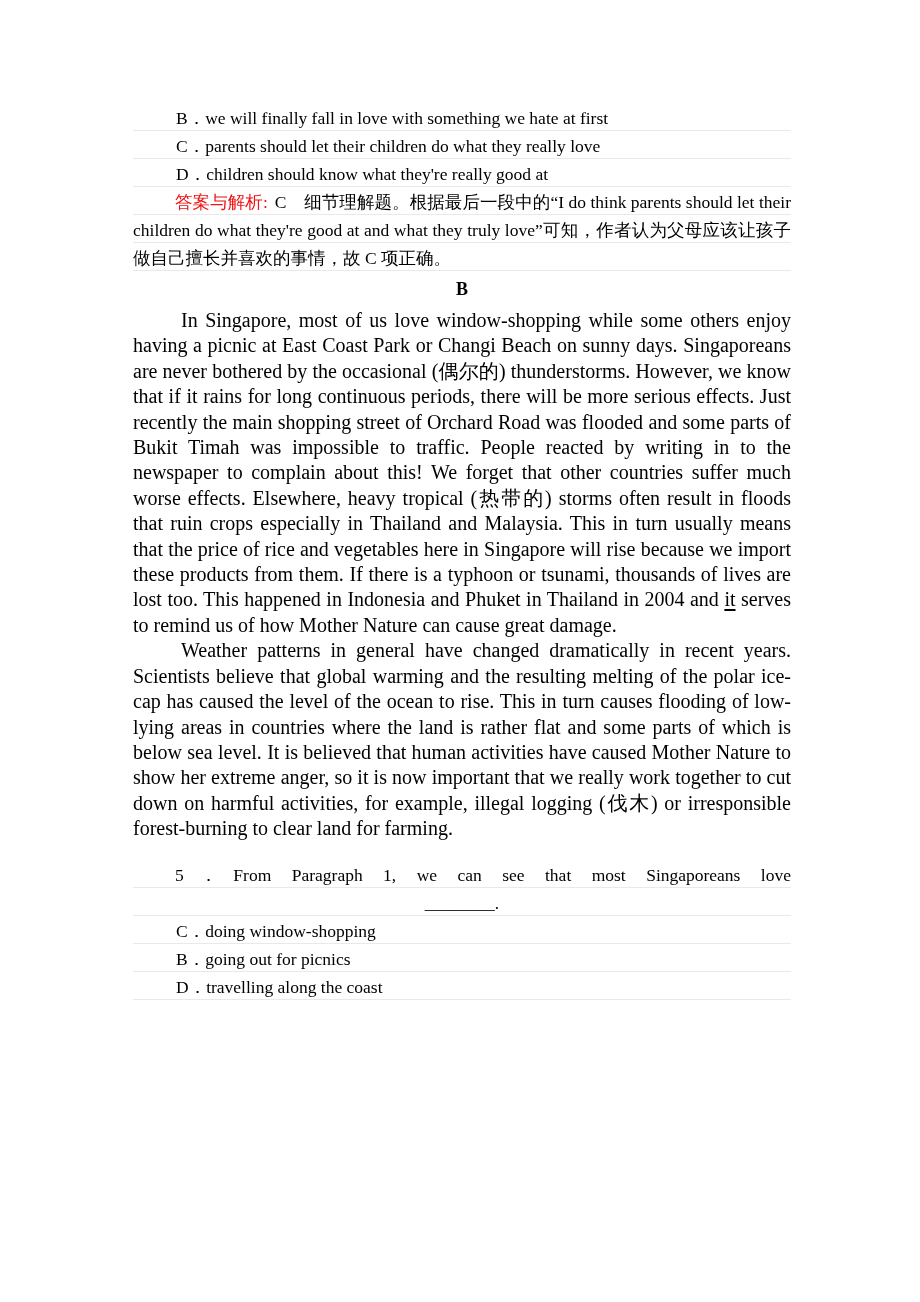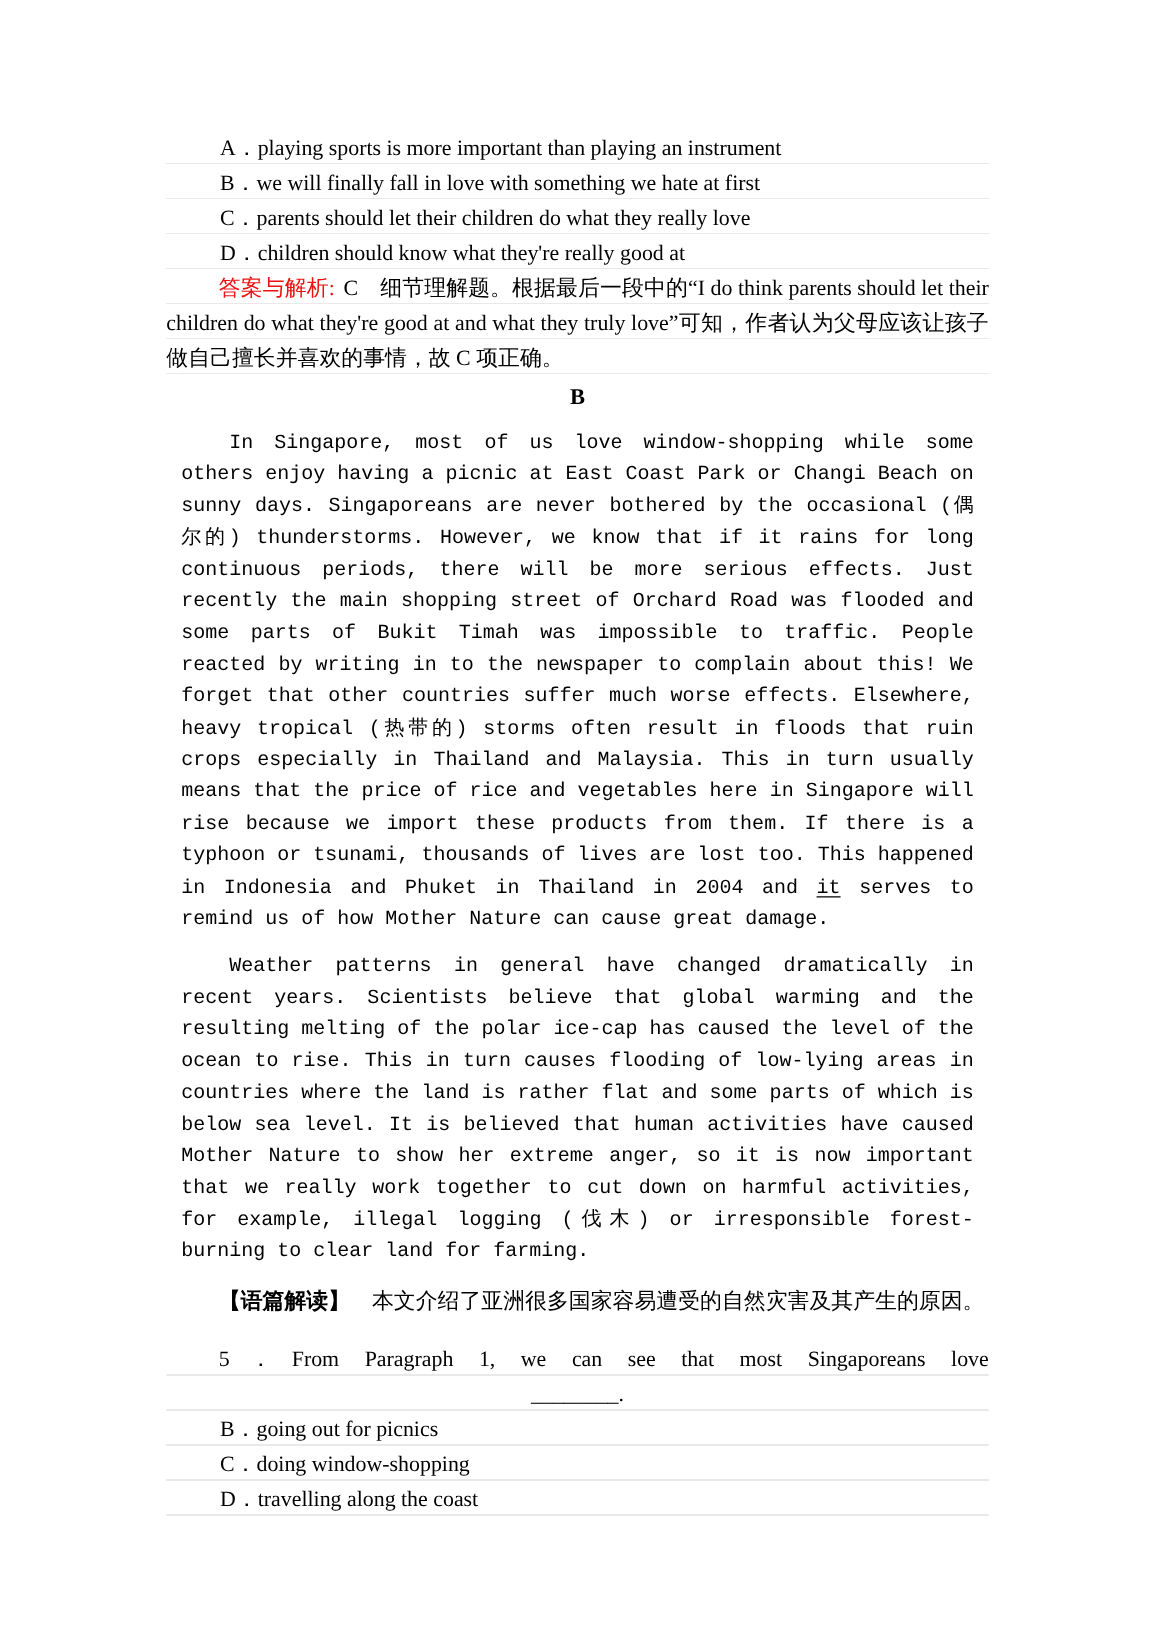--- a/index.html
+++ b/index.html
@@ -40,26 +40,25 @@
   }
   .red { color: #ee1111; margin-right: 7px; margin-top: 32px; }
   .section-title {
     font-size: 18px;
     font-weight: bold;
     text-align: center;
     line-height: 26px;
     margin: 4px 0 6px 0;
   }
   .passage {
-    font-size: 16px;
+    font-size: 20px;
     line-height: 25.4px;
     text-align: justify;
     text-indent: 2.4em;
-    margin: 12px;
-    font-family: Liberation Mono, monospace;
+    margin: 0;
   }
   .passage u { text-underline-offset: 3px; }
   .note {
     font-size: 17.5px;
     line-height: 27px;
     text-align: justify;
     text-indent: 2.4em;
     margin: 2px 0 0 0;
   }
   .note b { font-weight: bold; }
@@ -78,23 +77,20 @@
   }
 </style>
 </head>
 <body>
 
 <div class="page">
   <div class="content">
 
     <div class="opts ruled28">
       <div class="opt-line">
-        <span class="opt-label">A．</span><span>playing sports is more important than playing an instrument</span>
-      </div>
-      <div class="opt-line">
         <span class="opt-label">B．</span><span>we will finally fall in love with something we hate at first</span>
       </div>
       <div class="opt-line">
         <span class="opt-label">C．</span><span>parents should let their children do what they really love</span>
       </div>
       <div class="opt-line">
         <span class="opt-label">D．</span><span>children should know what they're really good at</span>
       </div>
     </div>
 
@@ -103,33 +99,30 @@
     </p>
 
     <div class="section-title">B</div>
 
     <p class="passage">
       <span>In Singapore, most of us love window-shopping while some others enjoy having a picnic at East Coast Park or Changi Beach on sunny days. Singaporeans are never bothered by the occasional (偶尔的) thunderstorms. However, we know that if it rains for long continuous periods, there will be more serious effects. Just recently the main shopping street of Orchard Road was flooded and some parts of Bukit Timah was impossible to traffic. People reacted by writing in to the newspaper to complain about this! We forget that other countries suffer much worse effects. Elsewhere, heavy tropical (热带的) storms often result in floods that ruin crops especially in Thailand and Malaysia. This in turn usually means that the price of rice and vegetables here in Singapore will rise because we import these products from them. If there is a typhoon or tsunami, thousands of lives are lost too. This happened in Indonesia and Phuket in Thailand in 2004 and </span><u>it</u><span> serves to remind us of how Mother Nature can cause great damage.</span>
     </p>
 
     <p class="passage">Weather patterns in general have changed dramatically in recent years. Scientists believe that global warming and the resulting melting of the polar ice-cap has caused the level of the ocean to rise. This in turn causes flooding of low-lying areas in countries where the land is rather flat and some parts of which is below sea level. It is believed that human activities have caused Mother Nature to show her extreme anger, so it is now important that we really work together to cut down on harmful activities, for example, illegal logging (伐木) or irresponsible forest-burning to clear land for farming.</p>
 
-    <p class="note">
-      <b>【语篇解读】</b><span>　本文介绍了亚洲很多国家容易遭受的自然灾害及其产生的原因。</span>
-    </p>
 
     <div class="q5 ruled28">
       <div class="q-stem-line1">5．From Paragraph 1, we can see that most Singaporeans love</div>
       <div class="q-stem-line2">________.</div>
       <div class="opts">
         <div class="opt-line">
-          <span class="opt-label">B．</span><span>going out for picnics</span>
+          <span class="opt-label">C．</span><span>doing window-shopping</span>
         </div>
         <div class="opt-line">
-          <span class="opt-label">C．</span><span>doing window-shopping</span>
+          <span class="opt-label">B．</span><span>going out for picnics</span>
         </div>
         <div class="opt-line">
           <span class="opt-label">D．</span><span>travelling along the coast</span>
         </div>
       </div>
     </div>
 
   </div>
 </div>
 

